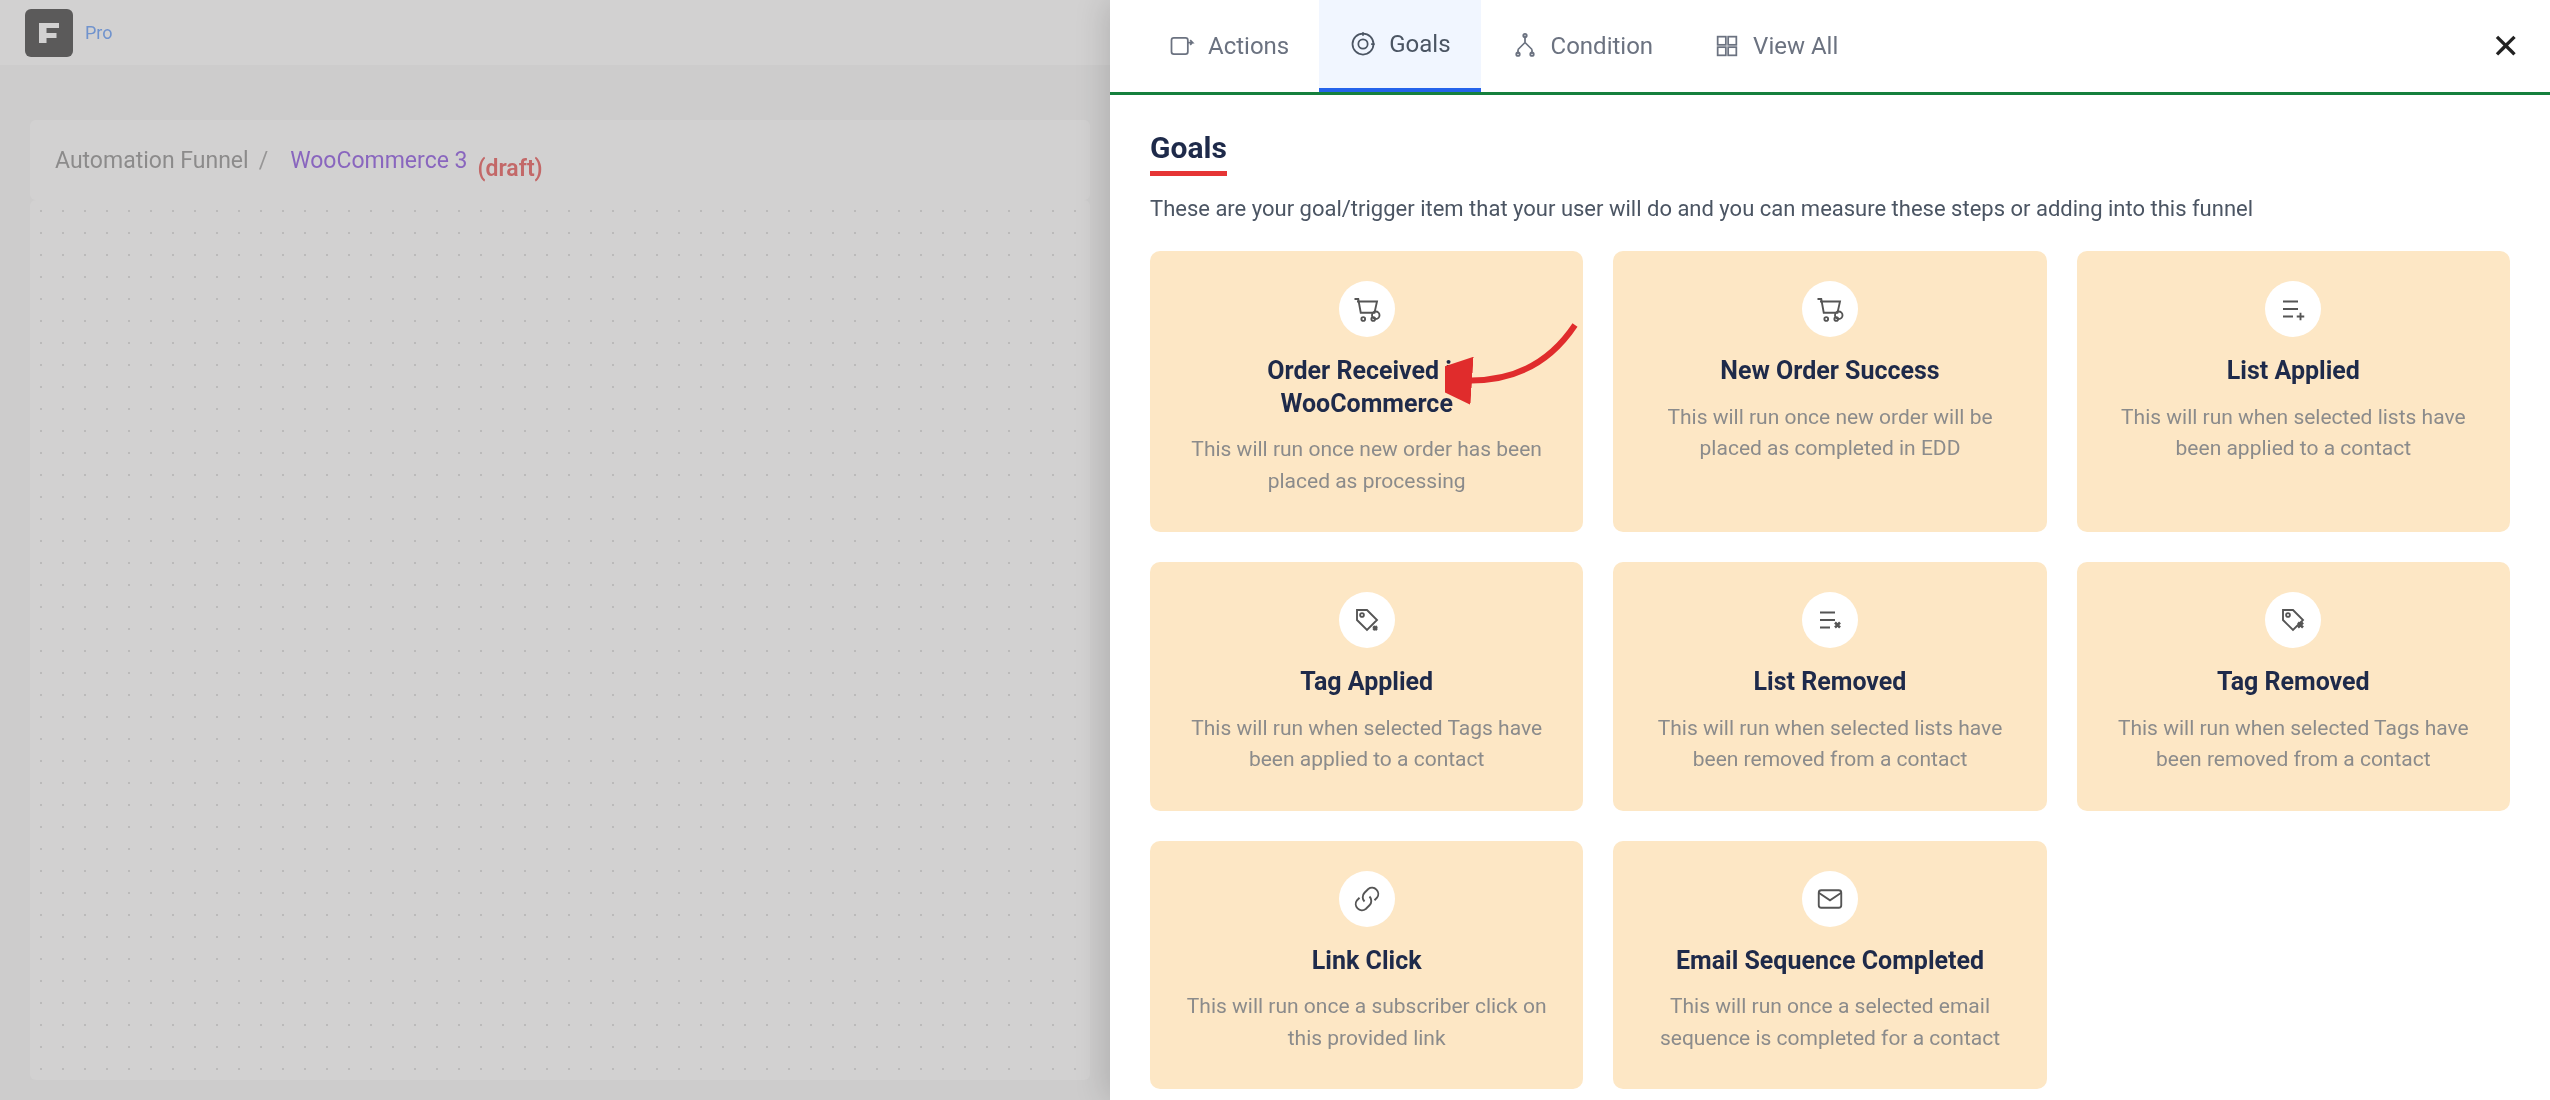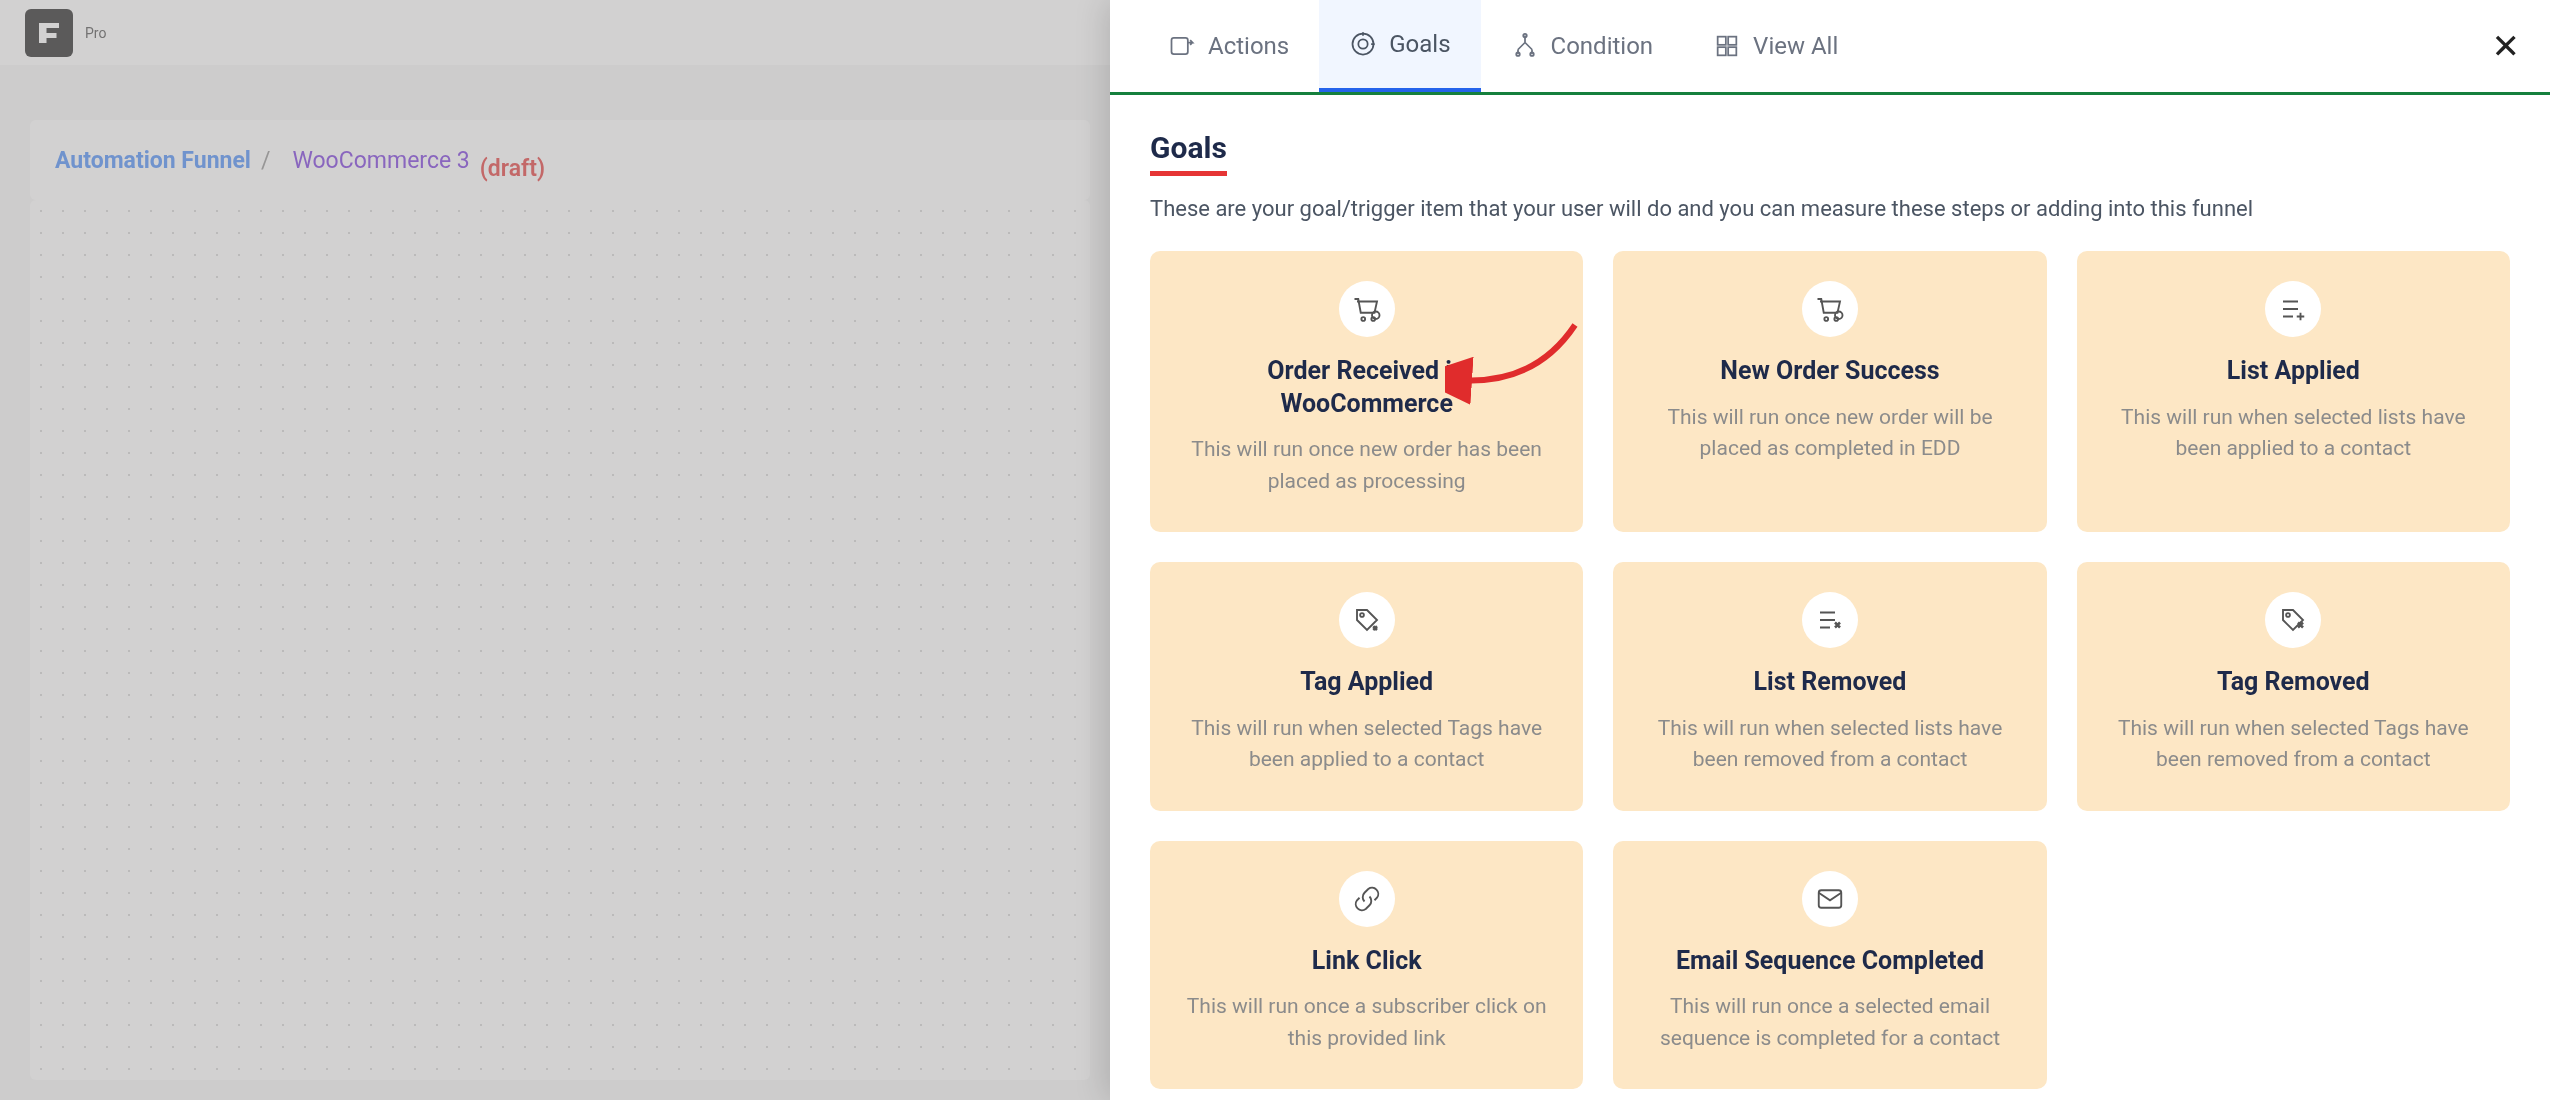--- a/index.html
+++ b/index.html
@@ -35,37 +35,37 @@
       width: 48px;
       height: 48px;
       background: #111;
       border-radius: 6px;
       display: flex;
       align-items: center;
       justify-content: center;
       margin-right: 12px;
     }
     .logo svg { width: 30px; height: 30px; fill: #fff; }
-    .pro-label { font-size: 14px; color: #404040; }
+    .pro-label { font-size: 18px; color: #3b82f6; }
     .secondbar {
       position: absolute;
       top: 120px;
       left: 30px;
       width: 1060px;
       height: 80px;
       background: #fff;
       border-radius: 6px;
       display: flex;
       align-items: center;
       padding: 0 25px;
       font-size: 23px;
       z-index: 2;
     }
     .crumbs { display: flex; align-items: center; gap: 10px; }
-    .crumb-main { font-weight: 700; color: #3b82f6; }
+    .crumb-main { font-weight: 400; color: #737373; }
     .crumb-sep { color: #888; }
     .crumb-sub { color: #6d28d9; margin-left: 12px; }
     .draft { color: #e02c2c; font-weight: 600; margin-top: 17px; }
 
     .canvas {
       position: absolute;
       top: 200px;
       left: 30px;
       width: 1060px;
       height: 880px;

